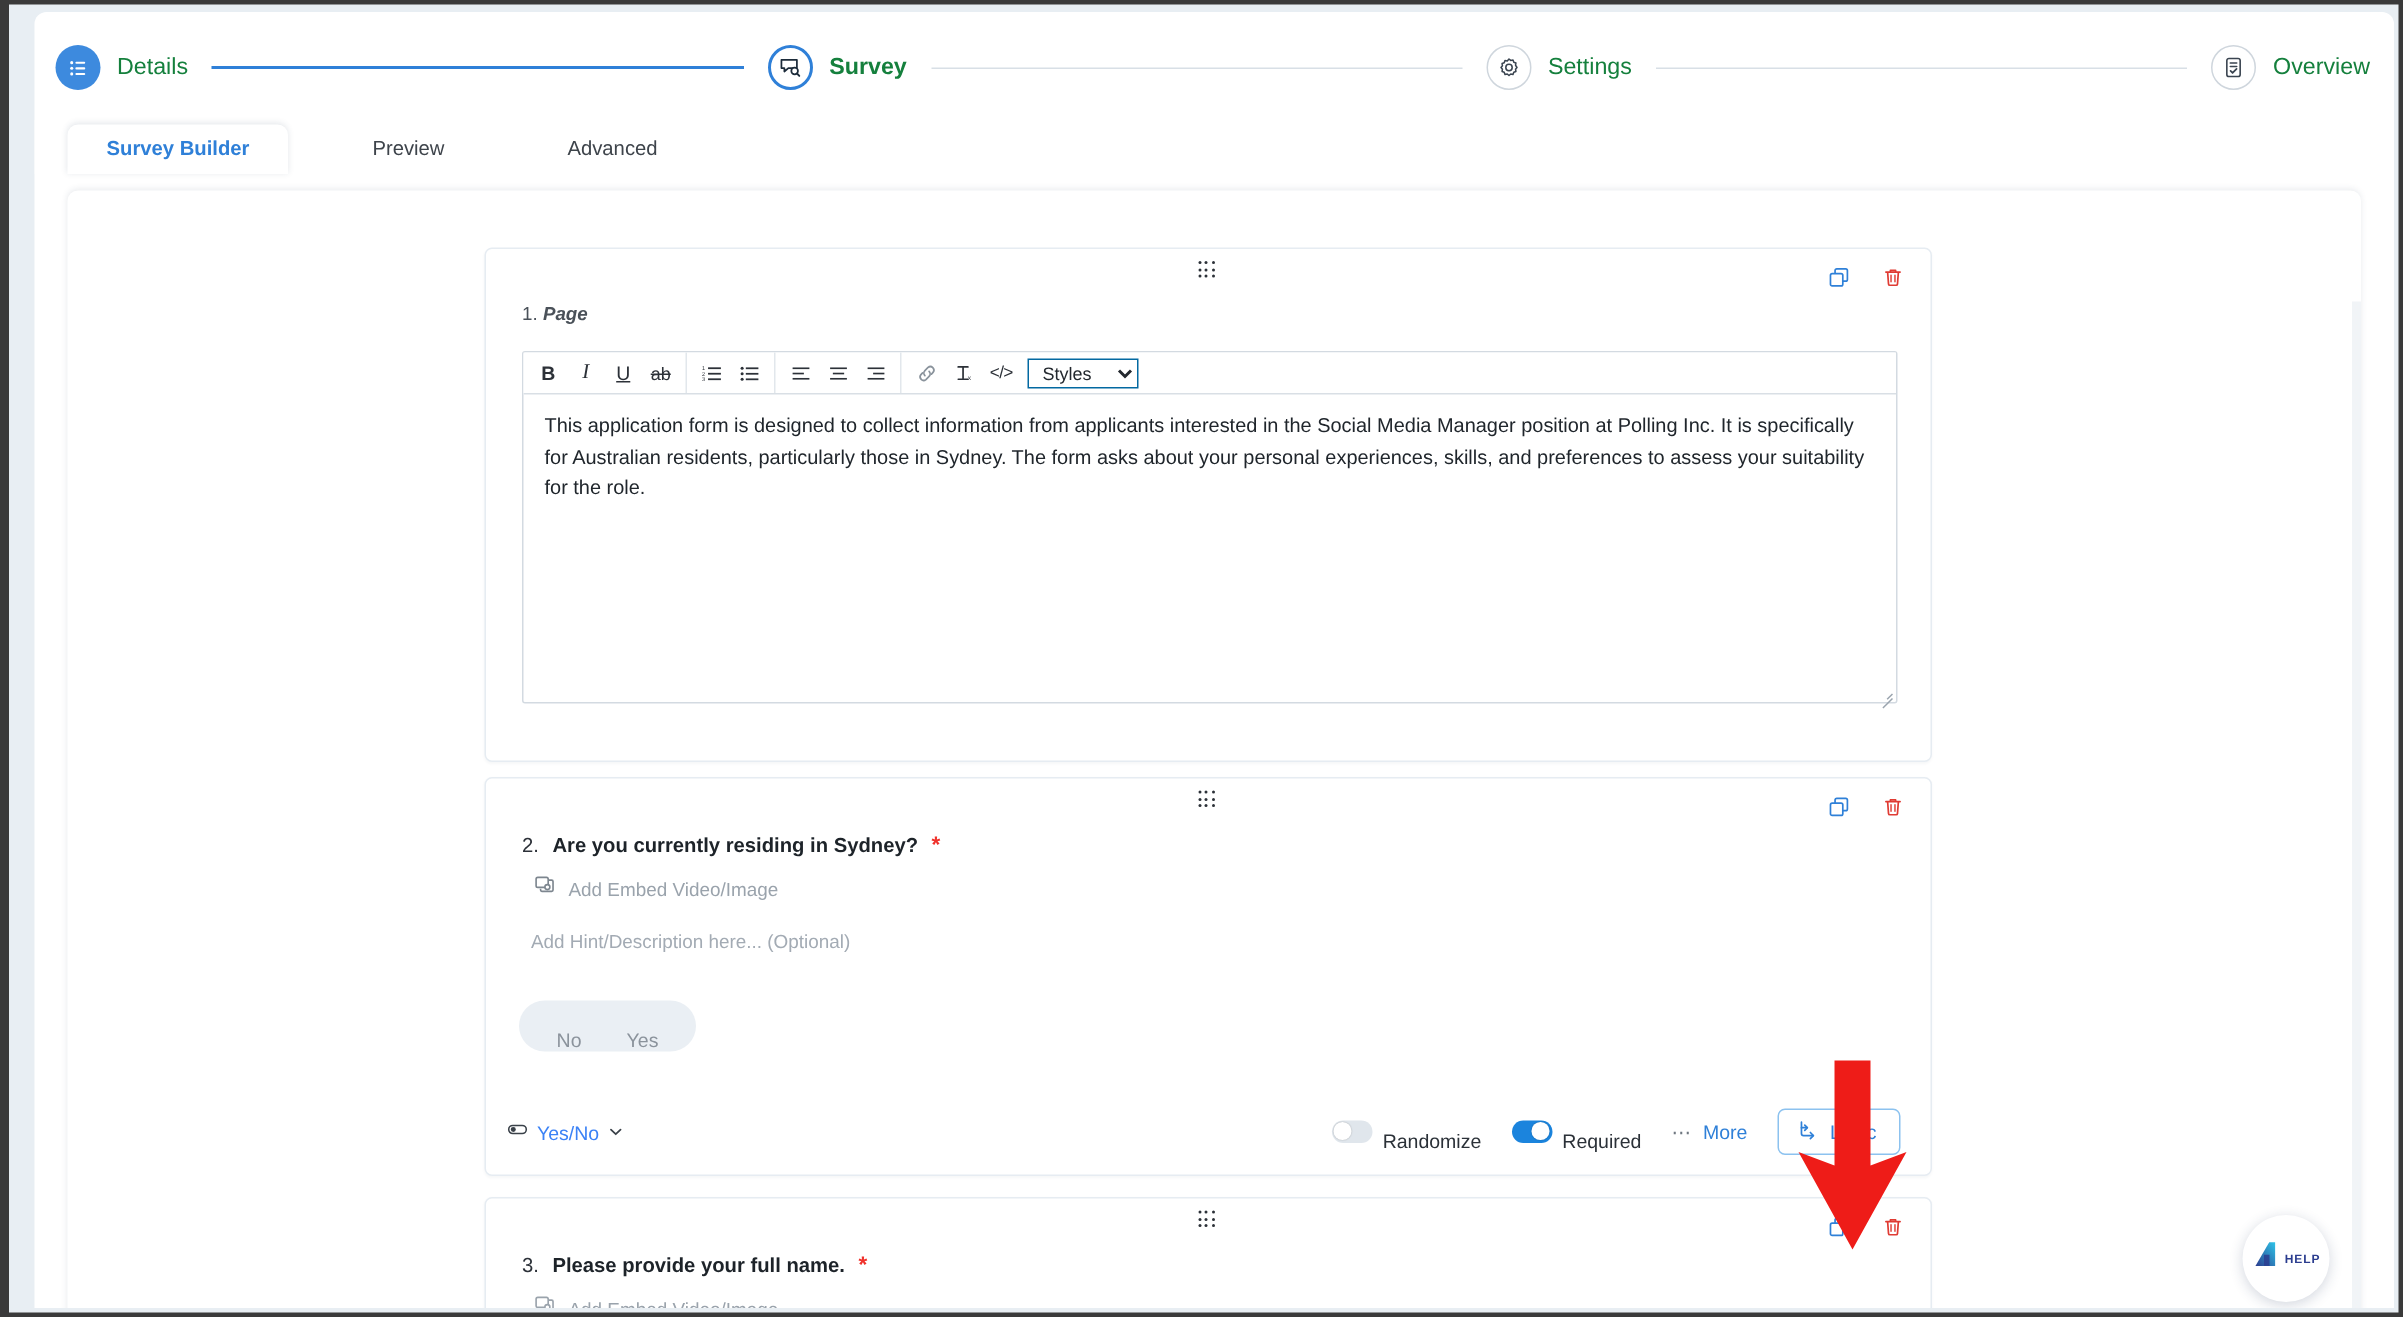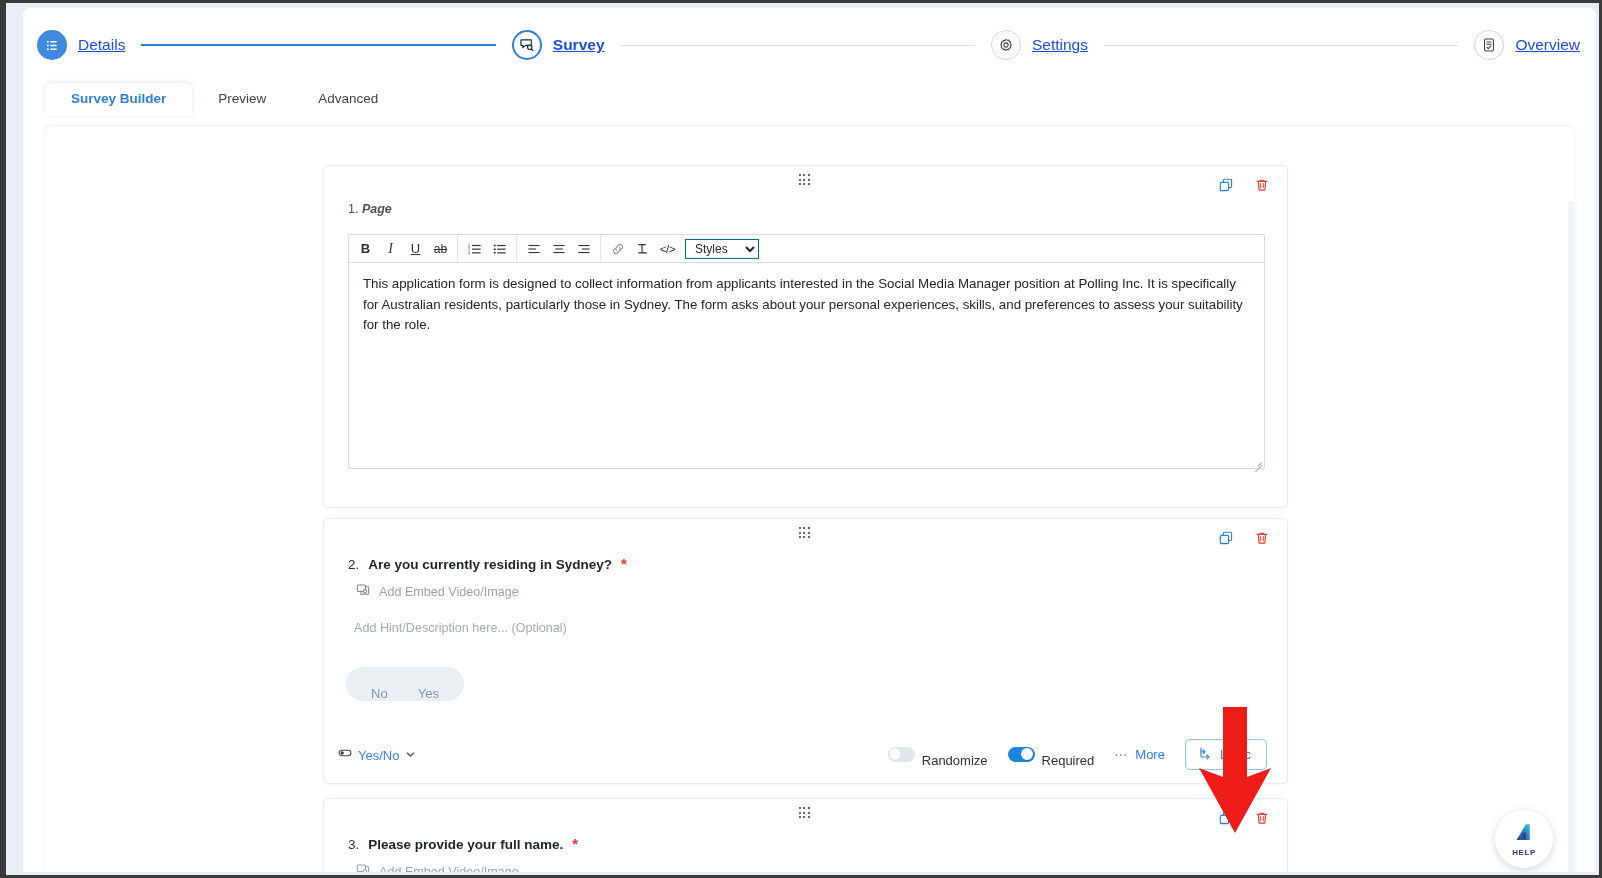--- a/index.html
+++ b/index.html
@@ -49,42 +49,42 @@
     width: 30px; height: 30px;
     border-radius: 50%;
     display: flex; align-items: center; justify-content: center;
     flex: 0 0 auto;
   }
   .step-circle.filled { background: #3d8ade; }
   .step-circle.outlined-active { background: #fff; border: 2px solid #2f80d8; }
   .step-circle.outlined { background: #fff; border: 1.5px solid #cfd6dd; }
   .step-label {
     font-size: 15.5px;
-    color: #1d4ed8;
+    color: #15803d;
     white-space: nowrap;
-    text-decoration: underline;
   }
   .step-label.bold { font-weight: bold; text-align: right; }
   .connector {
     flex: 1 1 auto;
     height: 2px;
     margin: 0 16px;
   }
   .connector.active { background: #2f80d8; height: 2.5px; }
   .connector.inactive { background: #d8dfe6; height: 1px; }
 
   
   .tabs {
     position: absolute;
     left: 0; top: 72px;
     width: 1573px; height: 36px;
     display: flex;
     align-items: flex-end;
     padding-left: 22px;
     background: #ffffff;
+    gap: 30px;
   }
   .tab {
     padding: 8px 26px 10px 26px;
     font-size: 13.5px;
     color: #3e444b;
     cursor: pointer;
     position: relative;
   }
   .tab.active {
     color: #2f80d8;
@@ -340,21 +340,21 @@
 
   
   .help-widget {
     position: absolute;
     right: 21px; bottom: 16px;
     width: 58px; height: 58px;
     border-radius: 50%;
     background: #fff;
     box-shadow: 0 2px 9px rgba(30,50,90,.20);
     display: flex;
-    flex-direction: column;
+    flex-direction: row;
     align-items: center;
     justify-content: center;
     gap: 1px;
     cursor: pointer;
     z-index: 50;
   }
   .help-text {
     font-size: 8px;
     font-weight: bold;
     letter-spacing: .6px;

